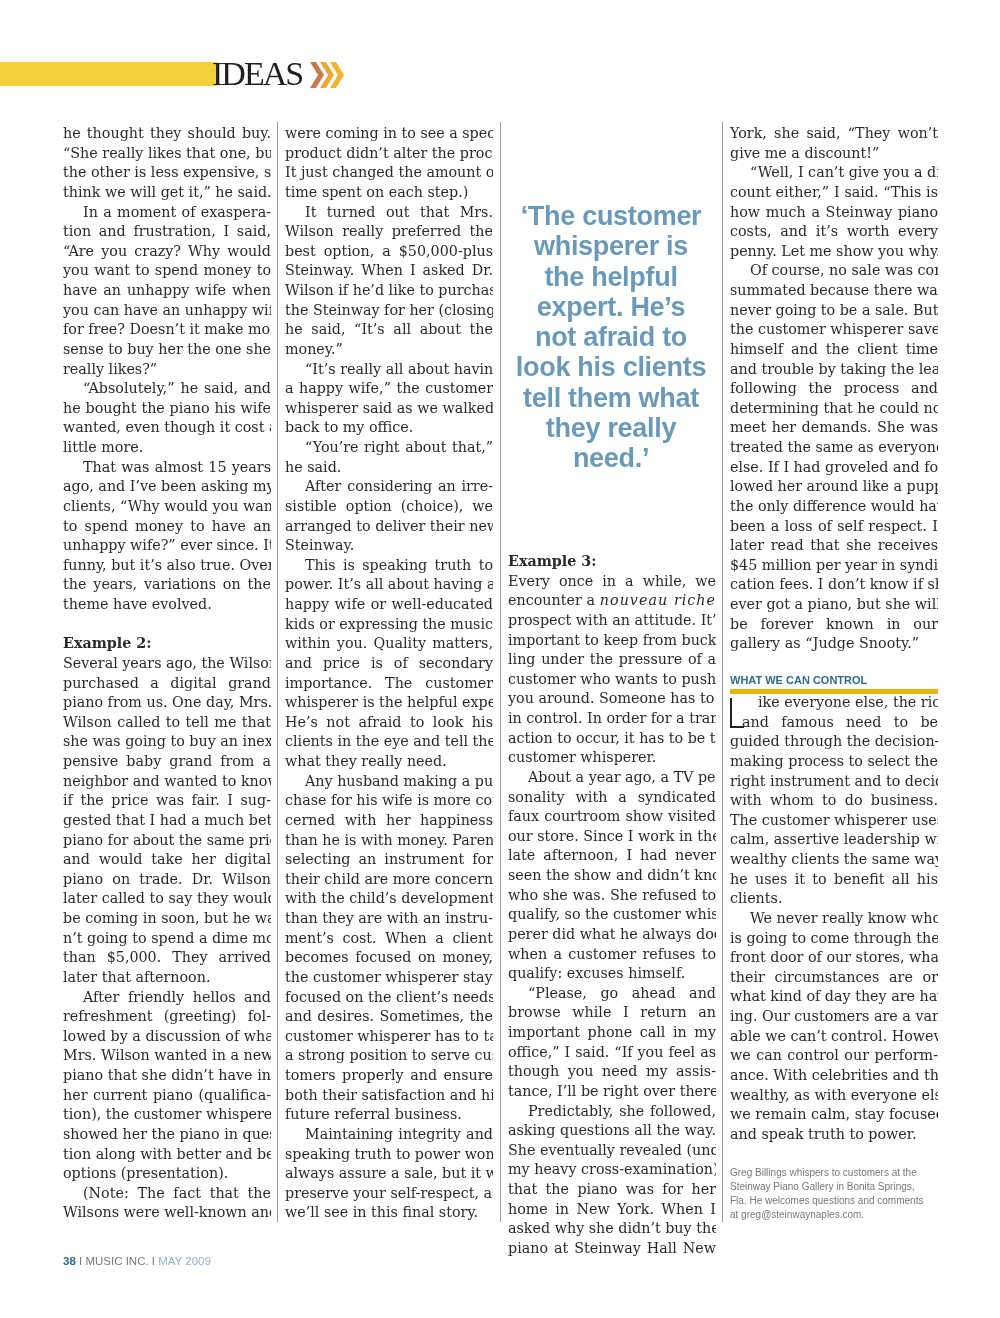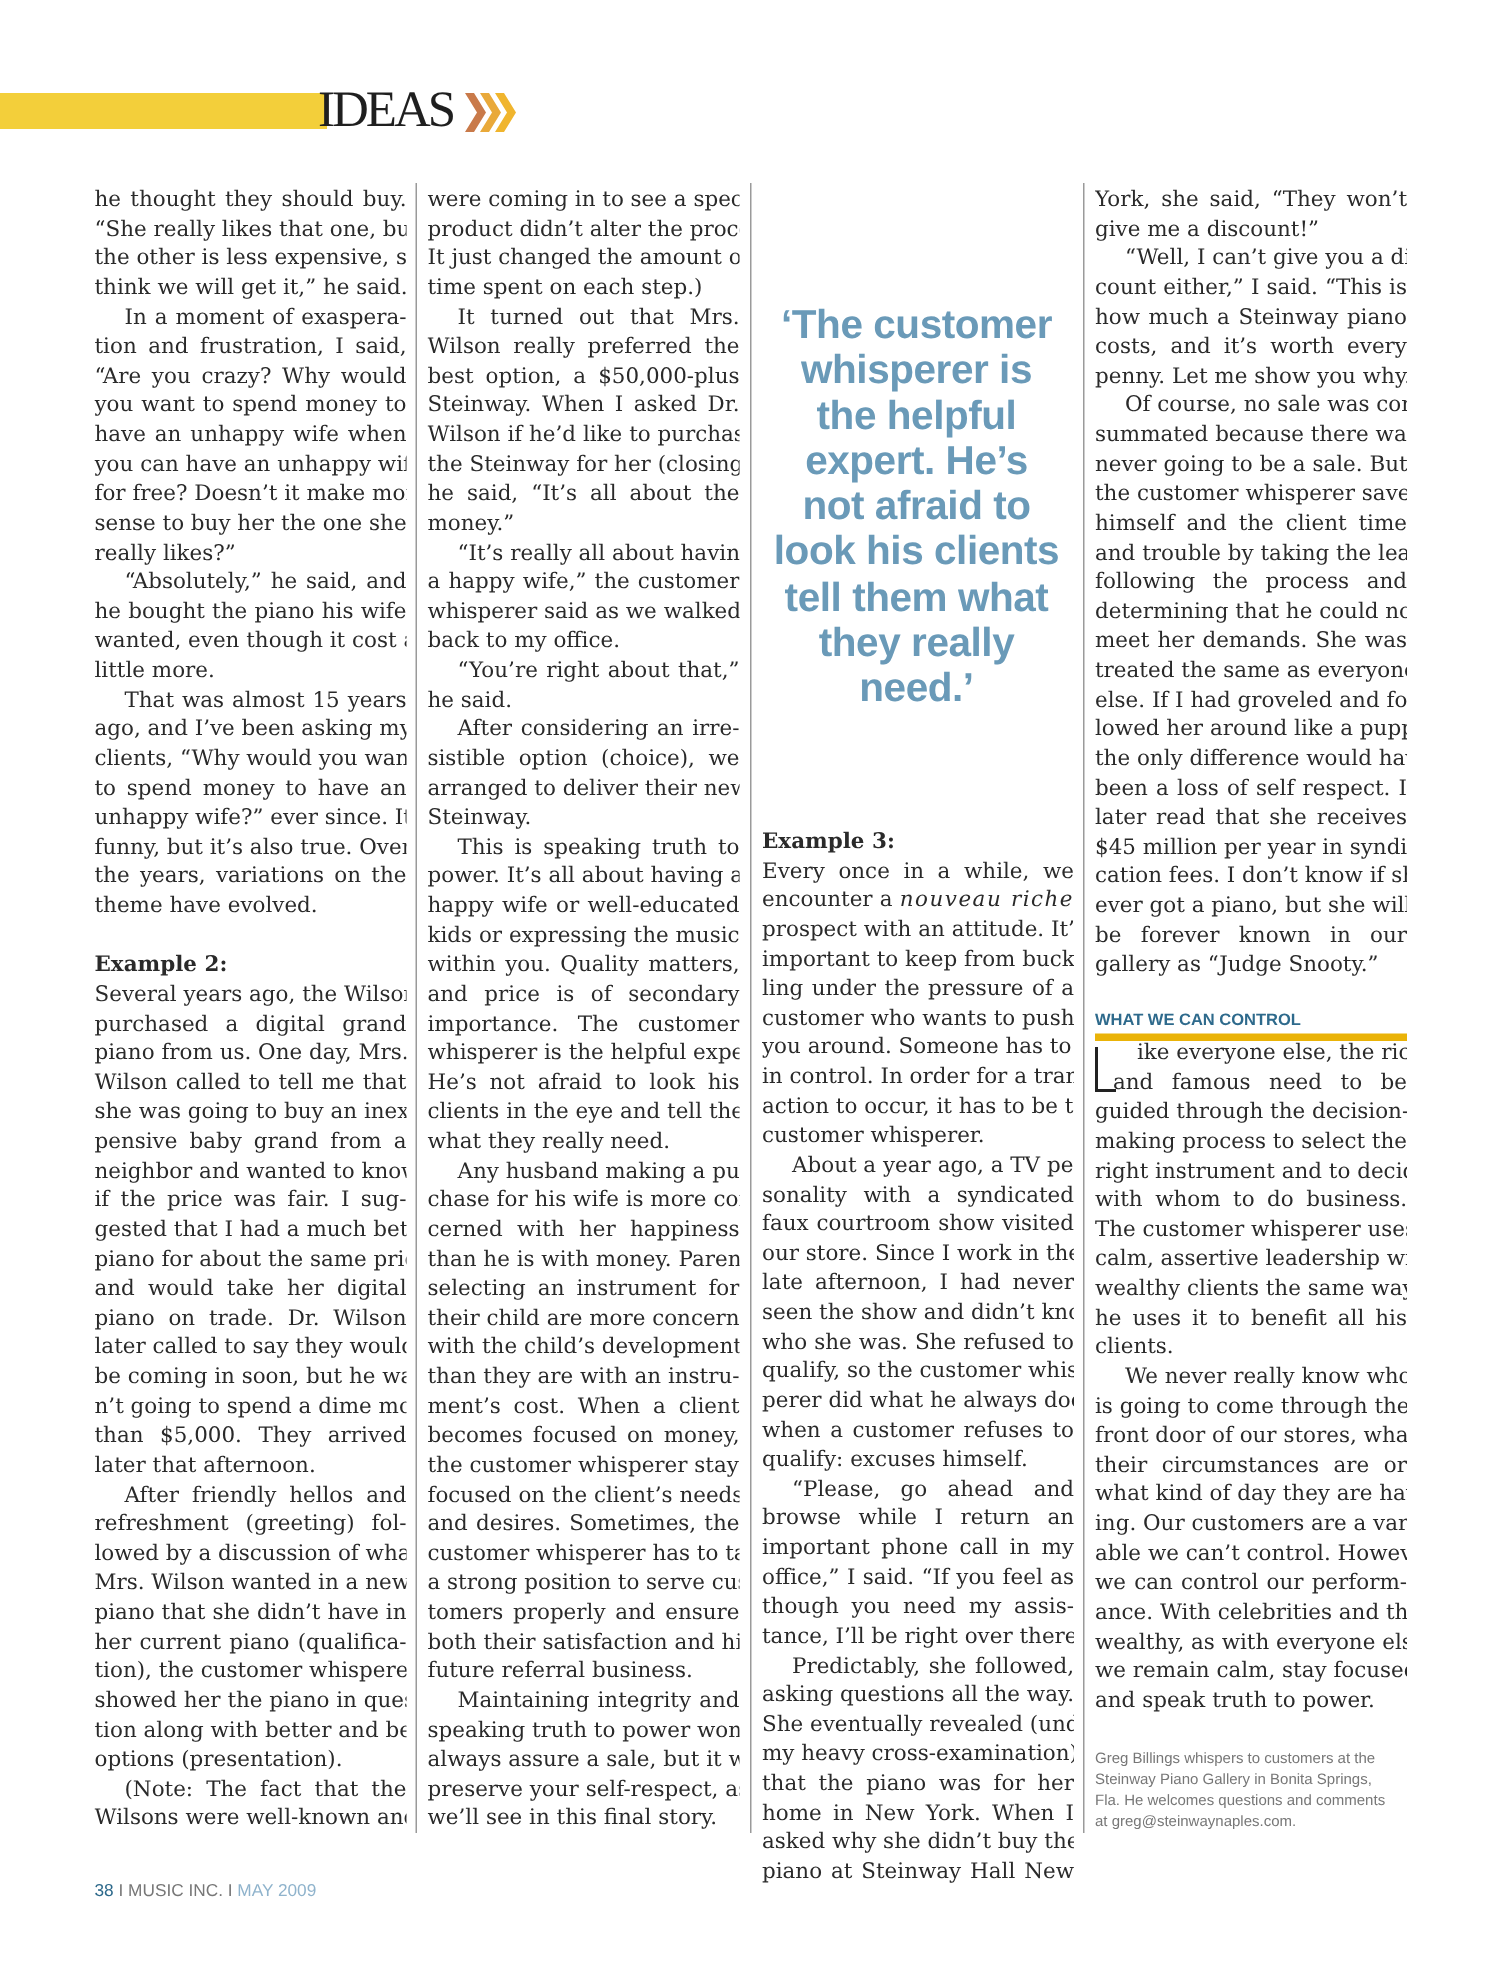--- a/index.html
+++ b/index.html
@@ -14,21 +14,21 @@
   .line.head { font-weight:bold; text-align-last:left; }
   .line.blank { }
   .pull { position:absolute; left:508px; top:201px; width:206px; text-align:center; font-family:"Liberation Sans", sans-serif; font-weight:bold; font-size:27px; line-height:30.3px; color:#6a9ab8; letter-spacing:-0.3px; }
   .pull span { display:block; white-space:nowrap; }
   .subhead { position:absolute; left:730px; top:673px; width:208px; font-family:"Liberation Sans", sans-serif; font-weight:bold; font-size:11px; color:#2e6a8c; border-bottom:5px solid #eab308; padding-bottom:2px; line-height:14px; }
   .dropcap { position:absolute; left:730px; top:698px; width:14px; height:30px; border-left:2px solid #222; border-bottom:2px solid #222; box-sizing:border-box; }
   .mi { font-family:"Liberation Sans", sans-serif; font-weight:bold; color:#b39a3a; font-size:12.5px;margin-left:24px; }
   .bio { position:absolute; left:730px; top:1166px; width:210px; font-family:"Liberation Sans", sans-serif; font-size:10px; line-height:14px; color:#777; }
   .bio span { display:block; white-space:nowrap; }
   .footer { position:absolute; left:63px; top:1255px; font-family:"Liberation Sans", sans-serif; font-size:11.5px; color:#777; }
-  .footer .pg { color:#2e6a8c; font-weight:normal;margin-top:16px; }
+  .footer .pg { color:#2e6a8c; font-weight:bold;margin-top:16px; }
   .footer .date { color:#8fb3cc; }
   i.it { font-style:italic; letter-spacing:1px; }
 </style>
 </head>
 <body>
 
 <div class="bar" style="background: rgb(243, 207, 58);"></div>
 <div class="section-title">IDEAS</div>
 <svg style="position:absolute;left:310px;top:62px;" width="34" height="26" viewBox="0 0 34 26">
   <polygon id="ch0" points="0,0 6,0 14,13 6,26 0,26 8,13" fill="#c97a4a"></polygon>

